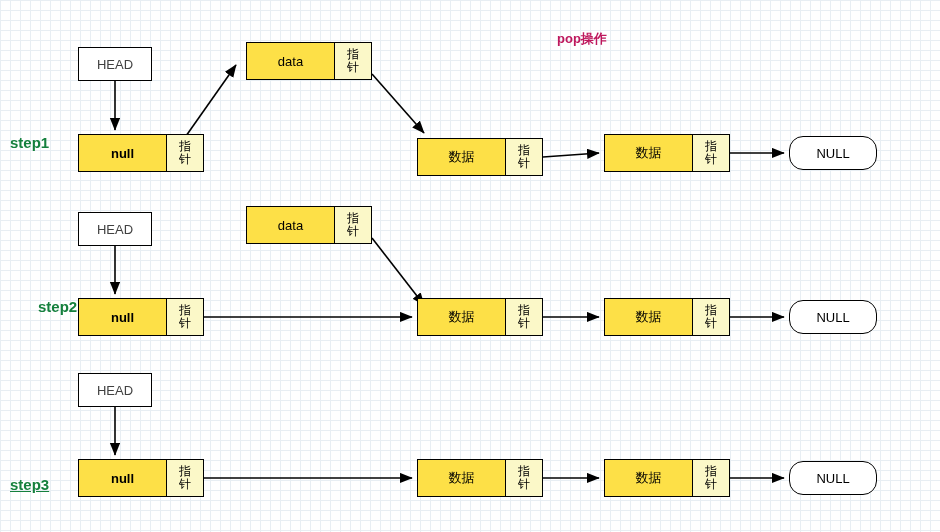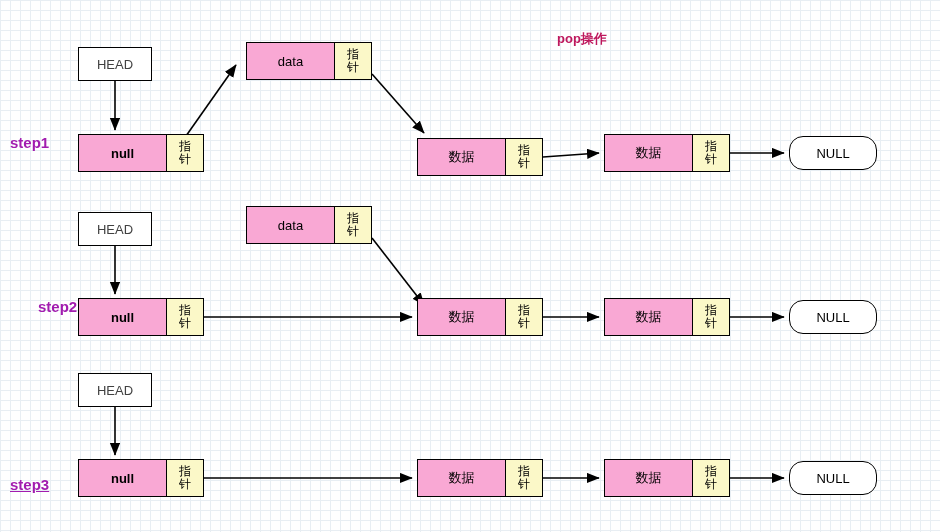--- a/index.html
+++ b/index.html
@@ -15,21 +15,21 @@
     position:absolute;left:0;top:0;width:940px;height:532px;
     background-image:
       linear-gradient(to right, #e8eef3 1px, transparent 1px),
       linear-gradient(to bottom, #e8eef3 1px, transparent 1px);
     background-size:10px 10px;
     z-index:0;
   }
   #svg-layer{position:absolute;left:0;top:0;z-index:1;}
   .node{
     position:absolute;z-index:2;box-sizing:border-box;
-    border:1.5px solid #000;background:#f9a8d4;
+    border:1.5px solid #000;background:#fde047;
     display:flex;align-items:stretch;
   }
   .cell-data{
     flex:1;display:flex;align-items:center;justify-content:center;
     font-size:13px;color:#000;white-space:nowrap;
   }
   .cell-data.bold{font-weight:bold;}
   .cell-ptr{
     width:36px;border-left:1.5px solid #000;background:#fbf8c8;
     display:flex;align-items:center;justify-content:center;
@@ -42,21 +42,21 @@
     display:flex;align-items:center;justify-content:center;
     font-size:13px;color:#404040;
   }
   .null-box{
     position:absolute;z-index:2;box-sizing:border-box;
     border:1.5px solid #000;background:#fff;border-radius:14px;
     display:flex;align-items:center;justify-content:center;
     font-size:13px;color:#000;
   }
   .step-label{
-    position:absolute;z-index:3;color:#a21caf;font-weight:bold;font-size:15px;
+    position:absolute;z-index:3;color:#15803d;font-weight:bold;font-size:15px;
   }
   .title-label{
     position:absolute;z-index:3;color:#be185d;font-weight:bold;font-size:13px;
   }
 </style>
 </head>
 <body>
 
 <div id="grid"></div>
 

